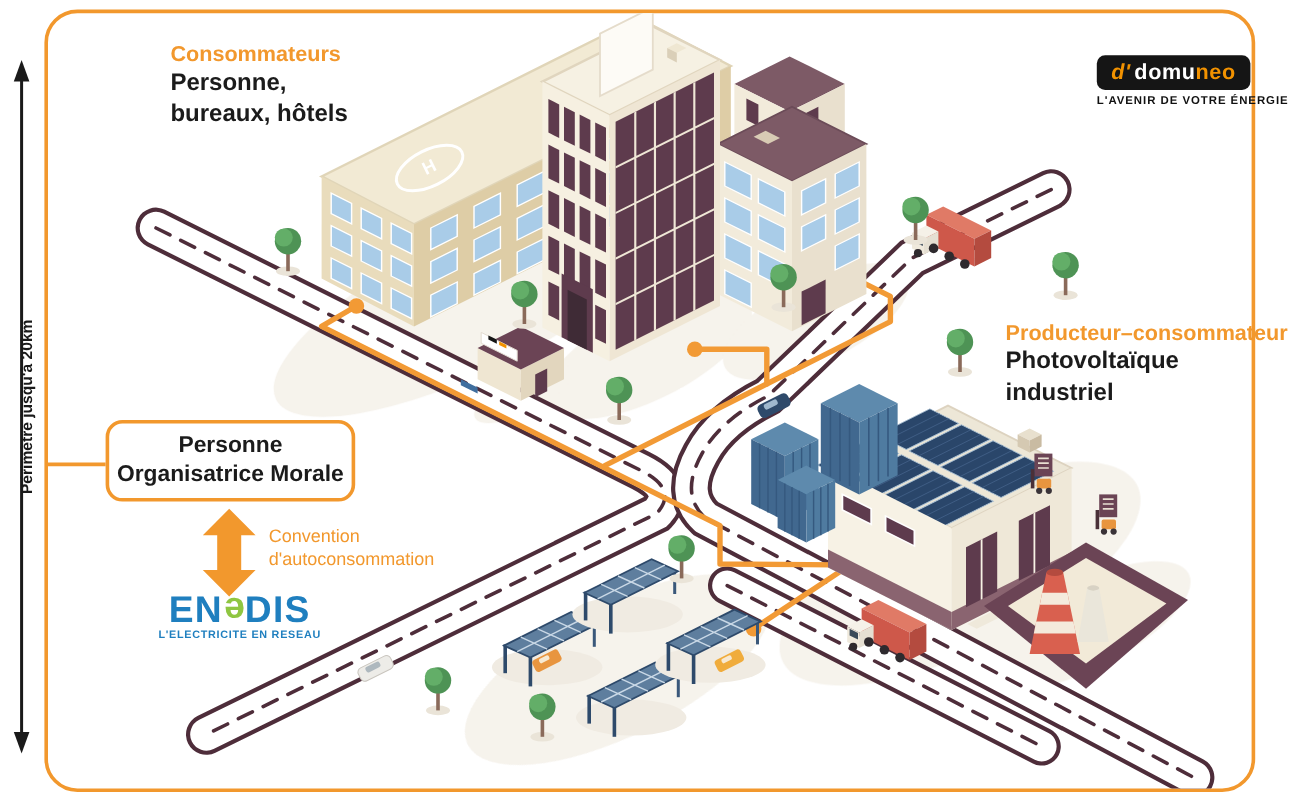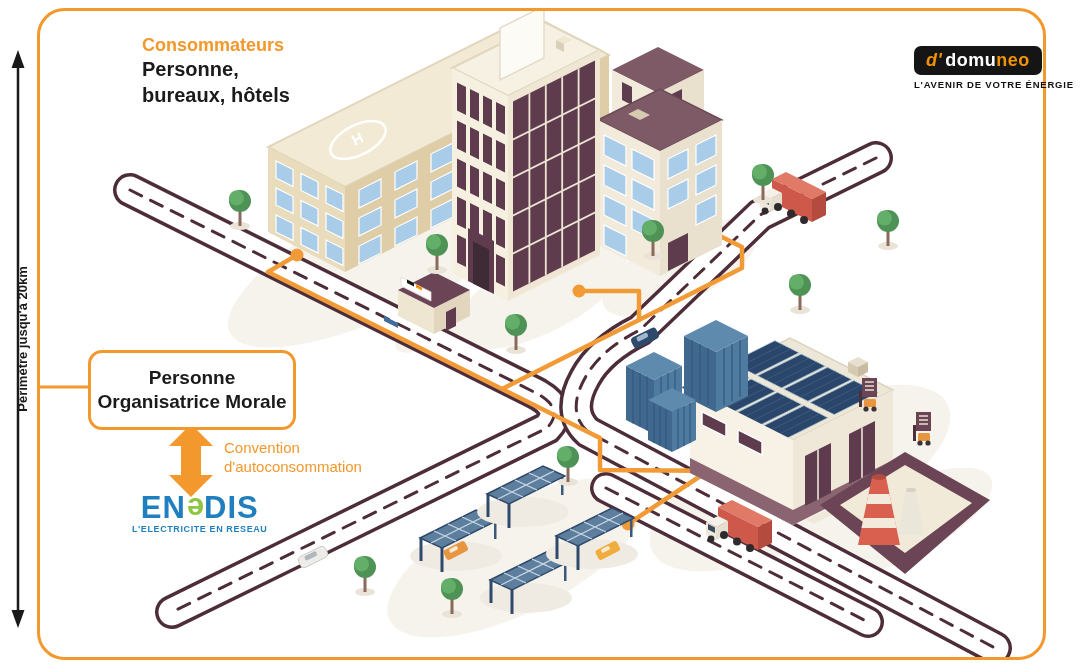--- a/index.html
+++ b/index.html
@@ -2,21 +2,21 @@
 <html><head>
 <meta charset="utf-8">
 <style>
   html,body{margin:0;padding:0;background:#fff;}
   .stage{position:relative;width:1080px;height:668px;background:#fff;overflow:hidden;
          font-family:"Liberation Sans",sans-serif;}
   .stage svg.scene{position:absolute;left:0;top:0;}
   .ov{position:absolute;z-index:5;}
   .lbl-title{color:#F2982D;font-weight:bold;font-size:18px;line-height:22px;}
   .lbl-main{color:#1B1B1B;font-weight:bold;font-size:20px;line-height:26px;}
-  .pom-box{left:88px;top:350px;width:208px;height:80px;background:#fff;border:3px solid #F2982D;
+  .pom-box{left:88px;top:350px;width:208px;height:68px;background:#fff;border:3px solid #F2982D;
            border-radius:14px;display:flex;flex-direction:column;align-items:center;justify-content:center;
            box-sizing:border-box;z-index:6;}
   .pom-box span{display:block;color:#1B1B1B;font-weight:bold;font-size:19px;line-height:24px;}
   .convention{left:224px;top:438px;color:#F2982D;font-weight:normal;font-size:15px;line-height:19px;}
   .enedis{left:132px;top:492px;text-align:center;}
   .enedis-word{font-size:31px;font-weight:bold;line-height:32px;letter-spacing:1px;}
   .enedis-word .b{color:#1F7FBF;text-align:right;}
   .enedis-word .g{color:#8FC641;display:inline-block;transform:rotate(180deg);}
   .enedis-tag{font-size:9px;font-weight:bold;color:#1F7FBF;letter-spacing:0.6px;margin-top:0px;text-align:right;}
   .domuneo{left:874px;top:46px;text-align:left;margin-left:40px;}
@@ -379,20 +379,25 @@
   <div class="lbl-main">bureaux, hôtels</div>
 </div>
 
 <div class="ov domuneo">
   <div class="dm-box">
     <span class="ic">d'</span><span class="w">domu</span><span class="o">neo</span>
   </div>
   <div class="dm-tag">L'AVENIR DE VOTRE ÉNERGIE</div>
 </div>
 
+<div class="ov producer">
+  <div class="lbl-title">Producteur–consommateur</div>
+  <div class="lbl-main">Photovoltaïque</div>
+  <div class="lbl-main">industriel</div>
+</div>
 
 <div class="ov pom-box">
   <span>Personne</span>
   <span>Organisatrice Morale</span>
 </div>
 
 <div class="ov convention">
   <div>Convention</div>
   <div>d'autoconsommation</div>
 </div>

